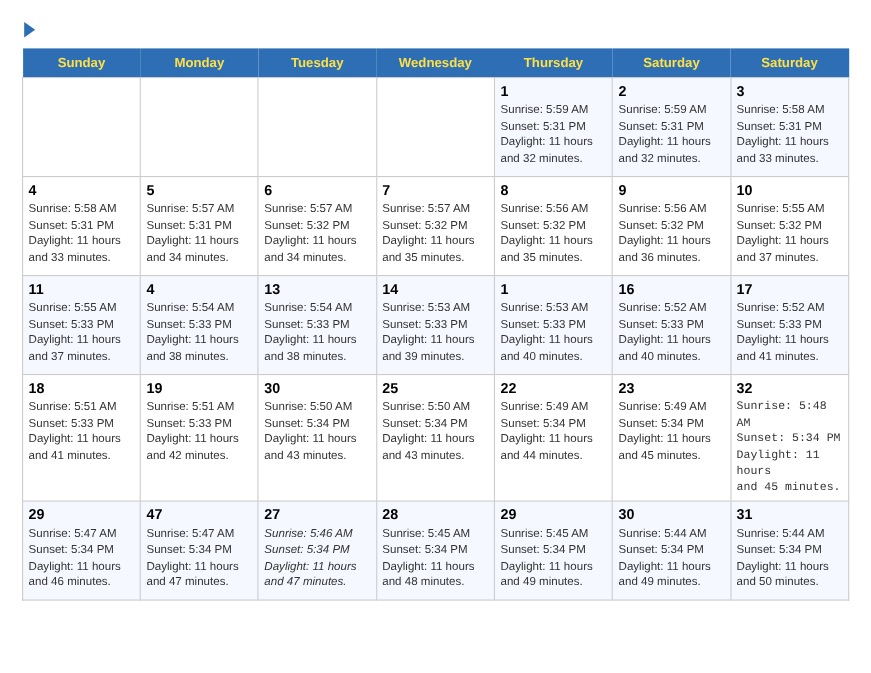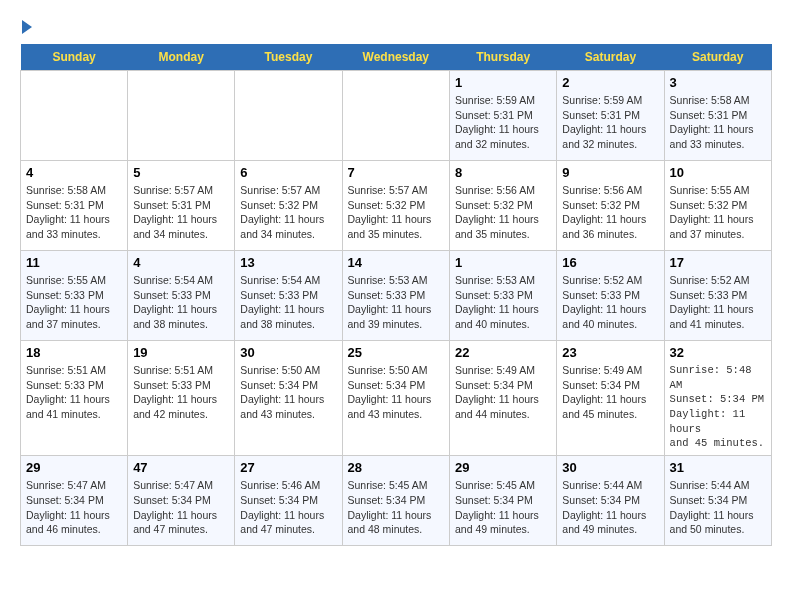--- a/index.html
+++ b/index.html
@@ -317,21 +317,21 @@
         </td>
         <td>
           <span class="day-num">47</span>
           <div class="day-info" style="white-space: pre-line;">Sunrise: 5:47 AM
 Sunset: 5:34 PM
 Daylight: 11 hours
 and 47 minutes.</div>
         </td>
         <td>
           <span class="day-num">27</span>
-          <div class="day-info" style="white-space: pre-line;">Sunrise: 5:46 AM
+          <div class="day-info" style="white-space: pre-line; font-style: italic;">Sunrise: 5:46 AM
 Sunset: 5:34 PM
 Daylight: 11 hours
 and 47 minutes.</div>
         </td>
         <td>
           <span class="day-num">28</span>
           <div class="day-info" style="white-space: pre-line;">Sunrise: 5:45 AM
 Sunset: 5:34 PM
 Daylight: 11 hours
 and 48 minutes.</div>

